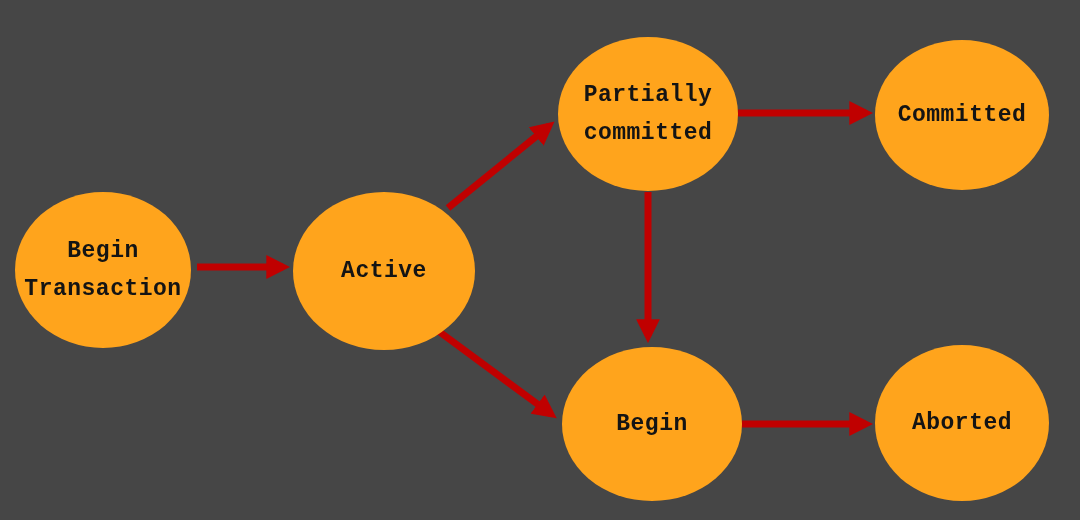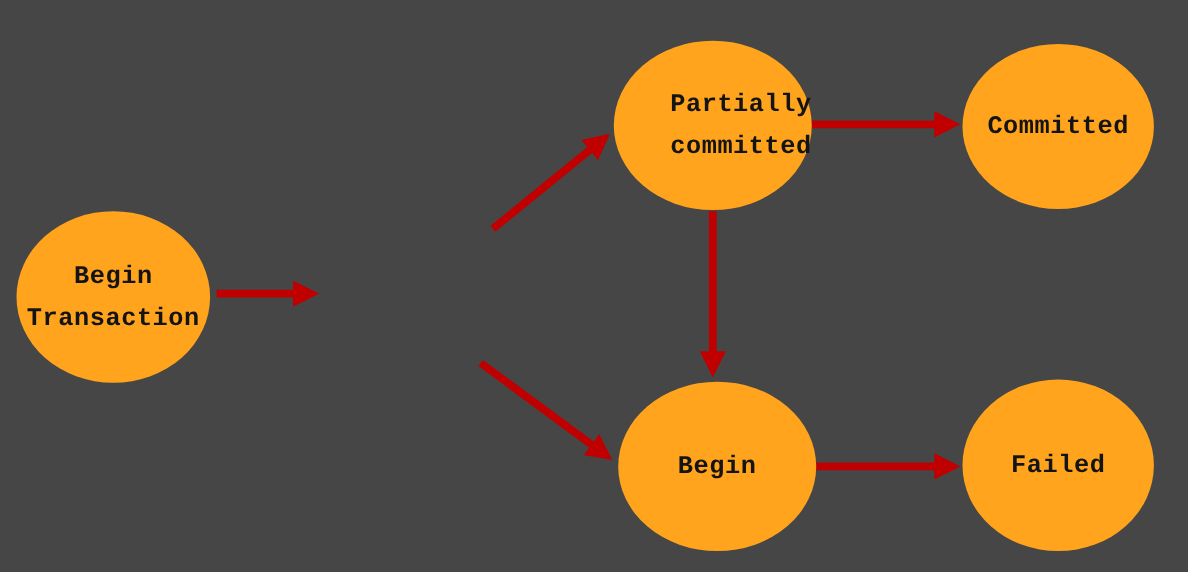--- a/index.html
+++ b/index.html
@@ -76,31 +76,34 @@
     <line class="edge" x1="648" y1="192" x2="648" y2="336" marker-end="url(#ah)"></line>
 
     <line class="edge" x1="742" y1="424" x2="866" y2="424" marker-end="url(#ah)"></line>
   </svg>
 
   <div class="node" style="left:15px; top:192px; width:176px; height:156px;">
     <span>Begin</span>
     <span>Transaction</span>
   </div>
 
+  <div class="node" style="left:293px; top:192px; width:182px; height:158px;">
+    <span>Active</span>
+  </div>
 
-  <div class="node" style="left:558px; top:37px; width:180px; height:154px;align-items:flex-end;">
+  <div class="node" style="left:558px; top:37px; width:180px; height:154px;">
     <span>Partially</span>
     <span>committed</span>
   </div>
 
   <div class="node" style="left:875px; top:40px; width:174px; height:150px;">
     <span>Committed</span>
   </div>
 
   <div class="node" style="left:562px; top:347px; width:180px; height:154px;">
     <span>Begin</span>
   </div>
 
   <div class="node" style="left:875px; top:345px; width:174px; height:156px;">
-    <span>Failed</span>
+    <span>Aborted</span>
   </div>
 
 </div>
 
 </body></html>

